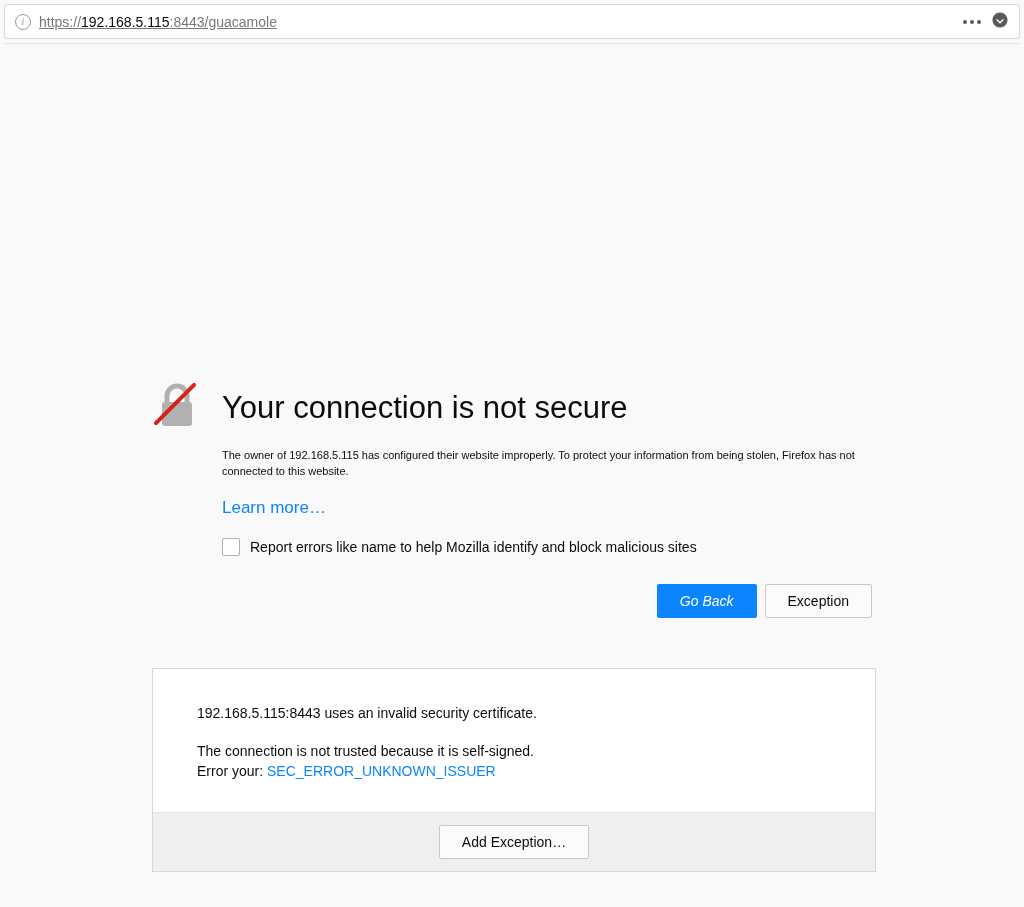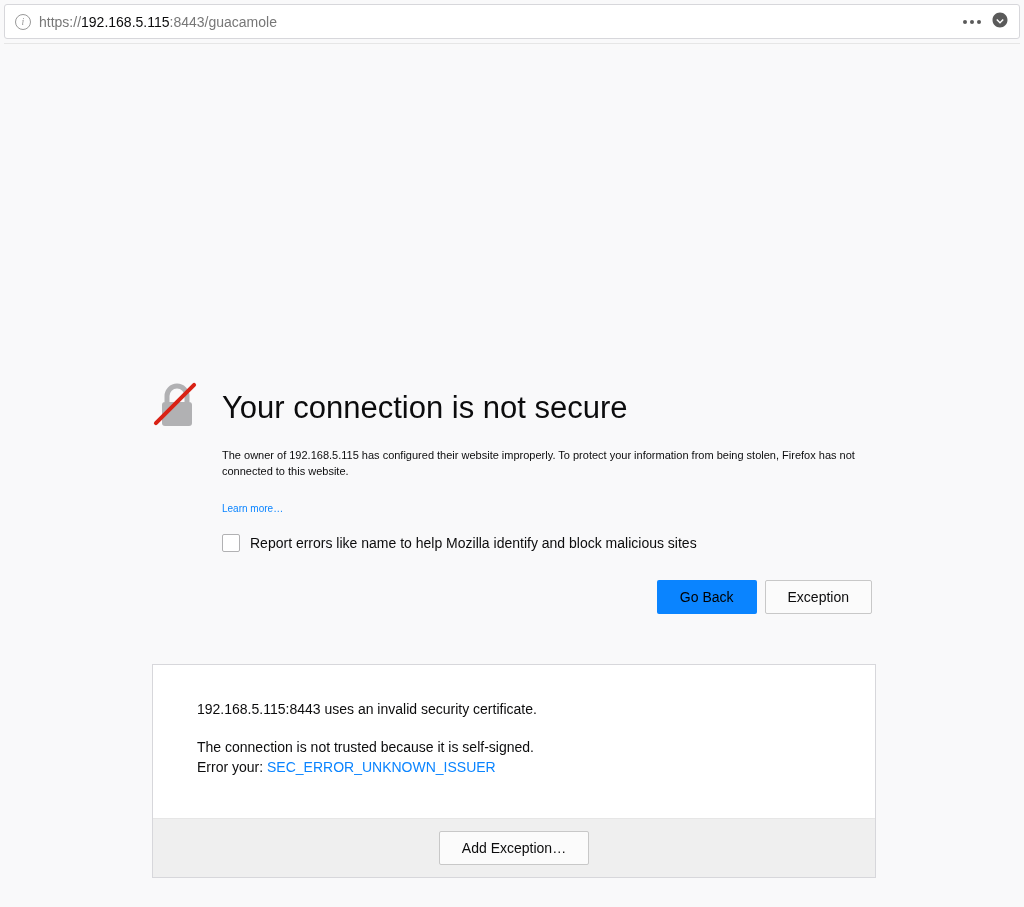--- a/index.html
+++ b/index.html
@@ -35,20 +35,21 @@
       justify-content: center;
       font-size: 10px;
       color: #999;
       margin-right: 8px;
       font-family: Georgia, serif;
       font-style: italic;
     }
     .url-text {
       flex: 1;
       color: #777;
+      text-decoration: underline;
     }
     .url-host {
       color: #0c0c0d;
     }
     .page-actions {
       display: flex;
       align-items: center;
       gap: 10px;
     }
     .more-icon {
@@ -107,21 +108,21 @@
       margin-bottom: 22px;
     }
     .error-desc {
       font-size: 11px;
       color: #0c0c0d;
       line-height: 1.45;
       margin-bottom: 18px;
     }
     .learn-more {
       color: #0a84ff;
-      font-size: 10px;
+      font-size: 17px;
       cursor: pointer;
       display: inline-block;
       margin-bottom: 20px;
     }
     .checkbox-row {
       display: flex;
       align-items: center;
       gap: 10px;
       margin-bottom: 28px;
     }
@@ -145,35 +146,36 @@
     }
     .btn {
       padding: 8px 22px;
       font-size: 14px;
       border-radius: 2px;
       cursor: pointer;
       border: 1px solid transparent;
     }
     .btn-primary {
       background: #0a84ff;
-      color: #000000;
+      color: #ffffff;
+      font-style: italic;
     }
     .btn-secondary {
       background: #fbfbfb;
       color: #0c0c0d;
       border: 1px solid #c8c8c8;
     }
     .advanced-box {
       border: 1px solid #d7d7db;
       background: #fff;
       margin-left: -70px;
       width: 724px;
     }
     .advanced-content {
-      padding: 34px 44px 40px 44px;
+      padding: 34px 44px 30px 44px;
       font-size: 14px;
       color: #0c0c0d;
       line-height: 1.45;
     }
     .advanced-content p {
       margin-bottom: 18px;
     }
     .advanced-content .no-mb {
       margin-bottom: 0;
     }

